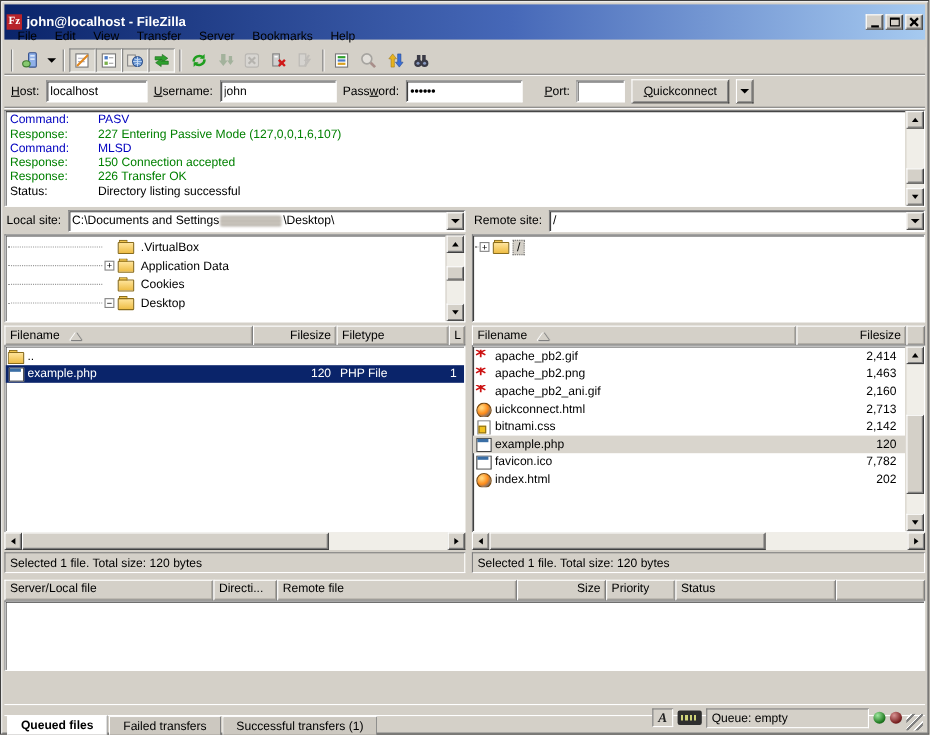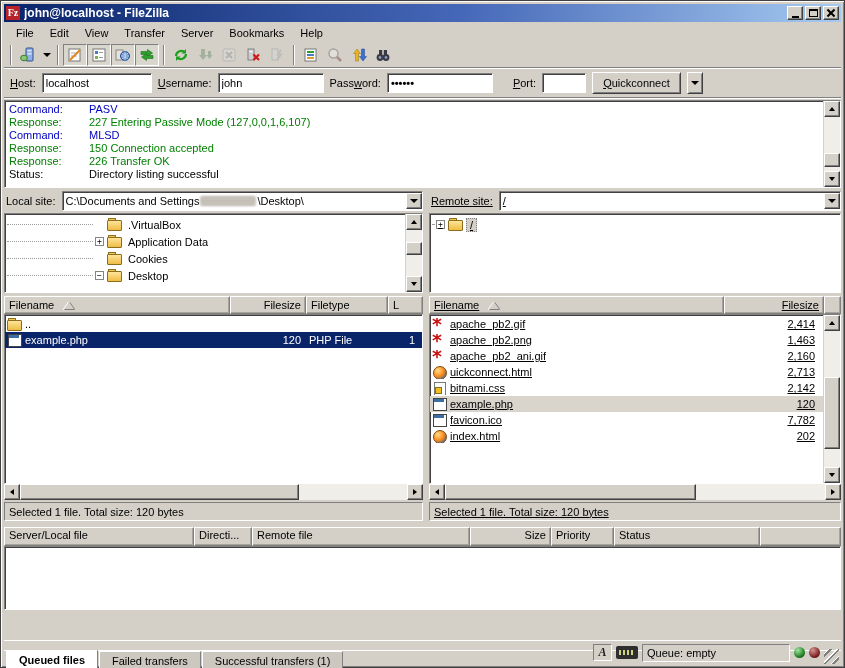--- a/index.html
+++ b/index.html
@@ -3,21 +3,21 @@
 <meta charset="utf-8">
 <style>
   * { margin:0; padding:0; box-sizing:border-box; font-family:"Liberation Sans", sans-serif; }
   html,body { width:845px; height:668px; overflow:hidden; }
   body { background:#d4d0c8; position:relative; font-size:11px; color:#000; }
   .window { position:absolute; inset:0; background:#d4d0c8; border:1px solid #404040;
             box-shadow: inset 1px 1px 0 #fff, inset -1px -1px 0 #808080; }
   .raised { border:1px solid; border-color:#fff #404040 #404040 #fff; box-shadow: inset 1px 1px 0 #d4d0c8, inset -1px -1px 0 #808080; background:#d4d0c8; }
 
   
-  .titlebar { position:absolute; top:3px; left:3px; right:3px; height:18px;
+  .titlebar { position:absolute; top:3px; left:3px; right:3px; height:32px;
     background:linear-gradient(90deg,#0a246a,#4668b8 55%,#a6caf0); display:flex; align-items:center; padding:0 2px; }
   .app-icon { width:14px; height:14px; background:#b8232a; color:#fff; font:bold 10px/14px "Liberation Serif",serif;
     text-align:center; margin-right:4px; flex:none; }
   .title-text { color:#fff; font-weight:bold; font-size:12px; flex:1; white-space:nowrap; overflow:hidden; }
   .winbtns { display:flex; gap:2px; }
   .wbtn { width:16px; height:14px; background:#d4d0c8; border:1px solid; border-color:#fff #404040 #404040 #fff;
     box-shadow: inset -1px -1px 0 #808080; display:flex; align-items:center; justify-content:center; position:relative; }
   .g-min { width:7px; height:2px; background:#000; margin-top:7px; }
   .g-max { width:9px; height:8px; border:1px solid #000; border-top-width:2px; }
   .g-close { position:relative; width:10px; height:9px; }
@@ -68,21 +68,21 @@
   .vthumb { position:absolute; left:0; width:16px; background:#d4d0c8; border:1px solid; border-color:#fff #404040 #404040 #fff; box-shadow: inset -1px -1px 0 #808080; }
   .hscroll { height:16px; background:#f0eee8; display:flex; align-items:flex-start; position:relative; margin-top:0; }
   .htrack { flex:1; position:relative; height:16px; }
   .hthumb { position:absolute; top:0; height:16px; background:#d4d0c8; border:1px solid; border-color:#fff #404040 #404040 #fff; box-shadow: inset -1px -1px 0 #808080; }
 
   
   .panes { position:absolute; top:188px; left:3px; right:3px; height:334px; display:flex; }
   .pane { display:flex; flex-direction:column; }
   .pane-left { width:419px; flex:none; }
   .pane-split { width:6px; flex:none; }
-  .pane-right { flex:1;text-decoration:underline; }
+  .pane-right { flex:1; }
   .site-row { height:20px; margin-top:2px; display:flex; align-items:center; gap:0; }
   .site-label { padding:0 6px 0 2px; white-space:nowrap; }
   .combo { flex:1; height:20px; display:flex; background:#fff; border:1px solid; border-color:#808080 #fff #fff #808080;
     box-shadow: inset 1px 1px 0 #404040; align-items:center; padding-left:3px; white-space:nowrap; overflow:hidden; }
   .combo .dd { margin-left:auto; flex:none; width:16px; height:16px; background:#d4d0c8; border:1px solid; border-color:#fff #404040 #404040 #fff;
     box-shadow: inset -1px -1px 0 #808080; display:flex; align-items:center; justify-content:center; }
   .redacted { display:inline-block; width:56px; height:10px; margin:0 1px; border-radius:2px;
     background:repeating-linear-gradient(0deg,#b9b4ac 0 2px,#d0cbc3 2px 4px); filter:blur(1px); vertical-align:middle; }
 
   .treebox { margin-top:2px; height:80px; background:#fff; border:1px solid; border-color:#808080 #fff #fff #808080;
@@ -294,21 +294,21 @@
         <circle cx="5" cy="10.5" r="3.4" fill="#3a3a46"></circle>
           <circle cx="11" cy="10.5" r="3.4" fill="#3a3a46"></circle>
         <circle cx="5" cy="10.5" r="1.4" fill="#8899c0"></circle>
           <circle cx="11" cy="10.5" r="1.4" fill="#8899c0"></circle>
       </svg>
       </button>
   </div>
 
   <div class="quickbar">
     <label><span></span><span class="u">H</span><span>ost:</span></label>
-    <input class="qinput" style="width: 110px;" value="localhost">
+    <input class="qinput" style="width: 92px;" value="localhost">
     <label><span></span><span class="u">U</span><span>sername:</span></label>
     <input class="qinput" style="width: 106px;" value="john">
     <label><span>Pass</span><span class="u">w</span><span>ord:</span></label>
     <input class="qinput" style="width: 106px; font-weight: bold;" value="••••••">
     <label style="margin-left:14px"><span></span><span class="u">P</span><span>ort:</span></label>
     <input class="qinput" style="width: 44px;" value="">
     <button class="raised qc-btn"><span></span><span class="u">Q</span><span>uickconnect</span></button>
     <button class="raised qc-dd">
         <span class="dd-tri"></span>
       </button>
@@ -404,21 +404,21 @@
         </div>
       </div>
       <div class="list-header">
         <div class="hcell" style="width:226px">
             <span>Filename</span>
             <span class="sort-asc"></span>
           </div>
         <div class="hcell" style="width:76px;justify-content:flex-end">
             <span>Filesize</span>
           </div>
-        <div class="hcell" style="width:82px">
+        <div class="hcell" style="width:102px">
             <span>Filetype</span>
           </div>
         <div class="hcell" style="flex:1">
             <span>L</span>
           </div>
       </div>
       <div class="listbox">
           <div class="file-row">
             <span class="cell c-name">
               <span class="fi fi-folder"></span>

